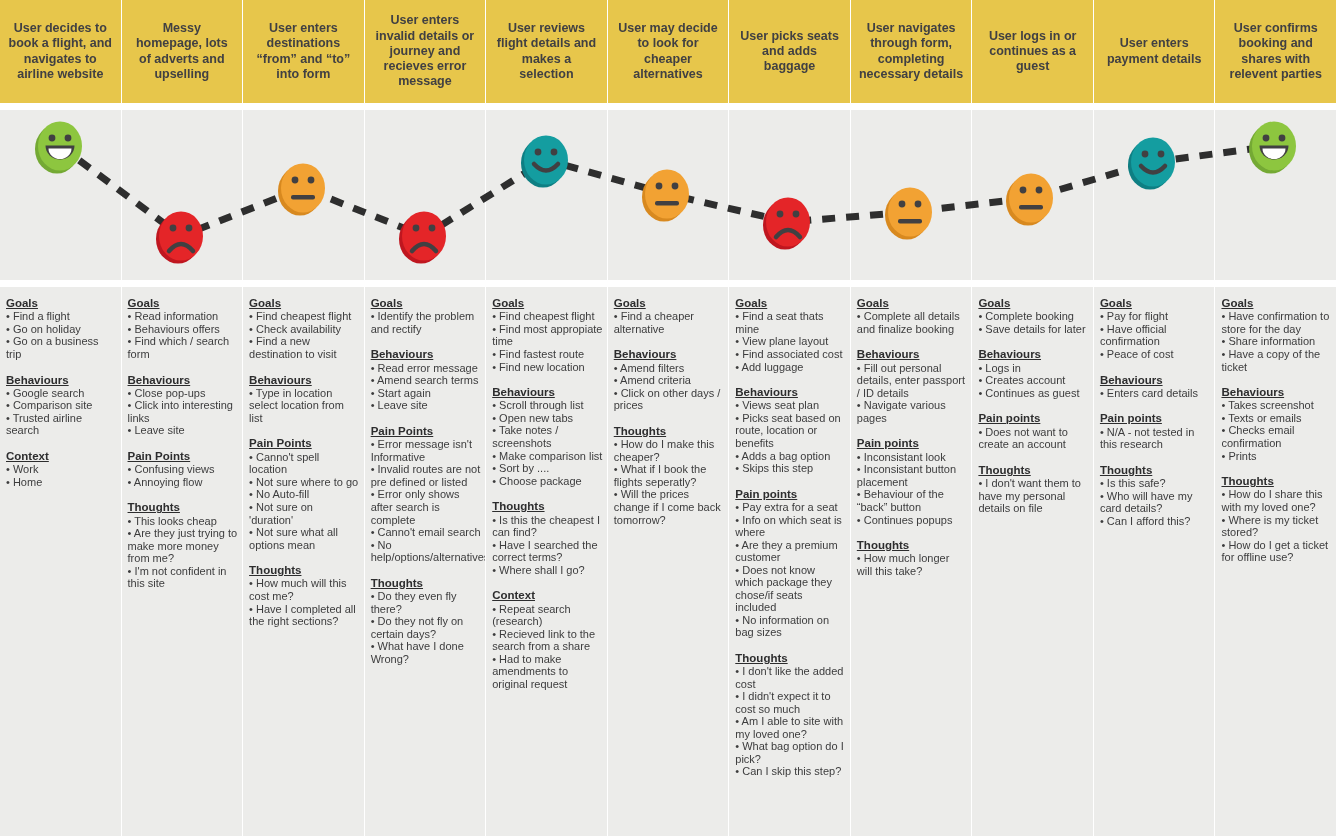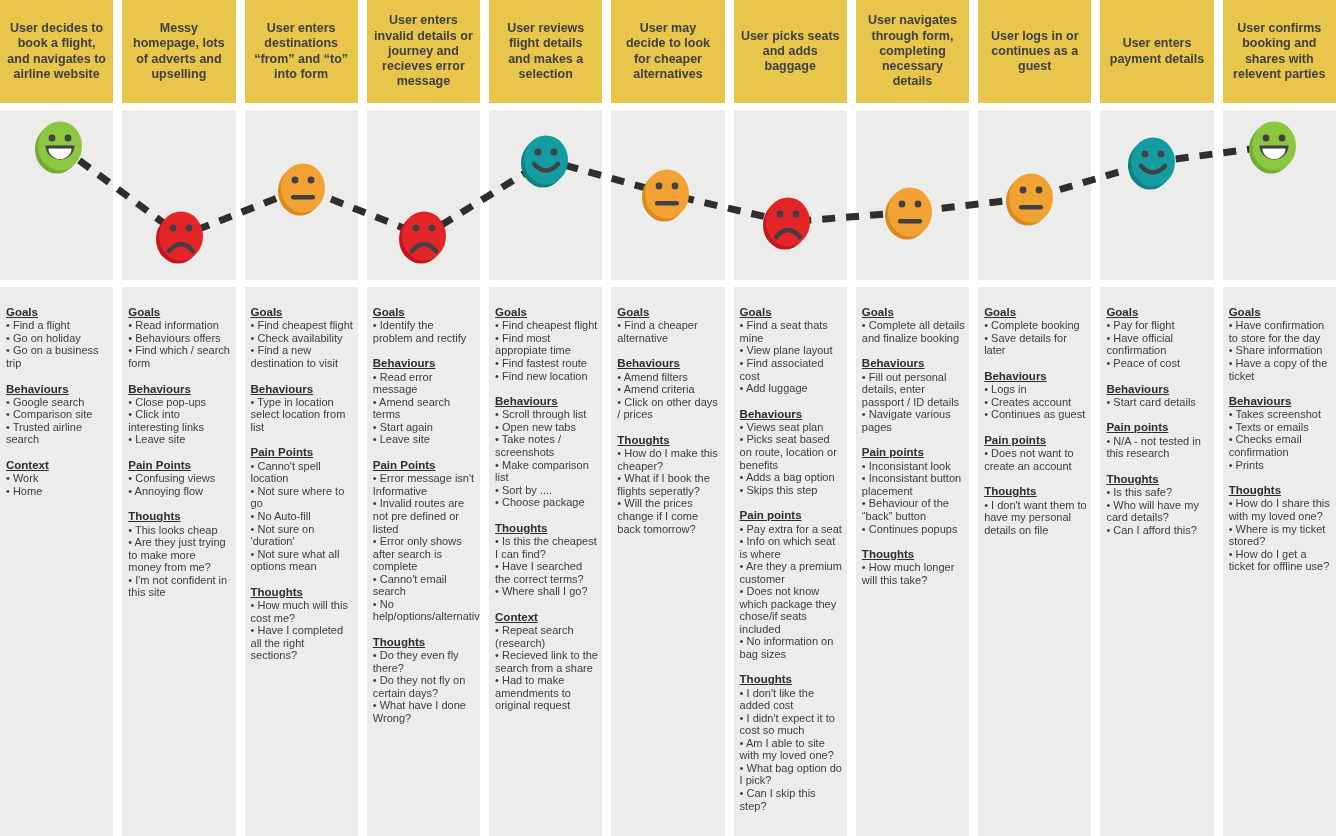--- a/index.html
+++ b/index.html
@@ -8,21 +8,21 @@
     position:relative;
     width:1336px;height:836px;
     background:#ffffff;
     font-family:"Liberation Sans","DejaVu Sans",sans-serif;
     overflow:hidden;
   }
   #columns{
     position:absolute;left:0;top:0;
     width:1336px;height:836px;
     display:flex;
-    gap:9px;
+    gap:1px;
   }
   .col{
     flex:1 1 0;
     display:flex;
     flex-direction:column;
     min-width:0;
   }
   .header{
     height:103px;
     margin-bottom:7px;
@@ -38,21 +38,21 @@
     color:#414042;
   }
   .emotion{
     height:170px;
     margin-bottom:7px;
     background:#ECECEA;
   }
   .body{
     flex:1 1 auto;
     background:#ECECEA;
-    padding:18px 4px 4px 6px;
+    padding:9px 4px 4px 6px;
     overflow:hidden;
   }
   .section{margin-bottom:12px;}
   .sec-title{
     font-size:11.5px;
     font-weight:bold;
     text-decoration:underline;
     color:#2d2d2e;
     line-height:1.25;
   }
@@ -334,21 +334,21 @@
         <div class="emotion"></div>
         <div class="body">
           <div class="section">
             <div class="sec-title">Goals</div>
             <div class="bullet">Pay for flight</div>
             <div class="bullet">Have official confirmation</div>
             <div class="bullet">Peace of cost</div>
           </div>
           <div class="section">
             <div class="sec-title">Behaviours</div>
-            <div class="bullet">Start card details</div>
+            <div class="bullet">Enters card details</div>
           </div>
           <div class="section">
             <div class="sec-title">Pain points</div>
             <div class="bullet">N/A - not tested in this research</div>
           </div>
           <div class="section">
             <div class="sec-title">Thoughts</div>
             <div class="bullet">Is this safe?</div>
             <div class="bullet">Who will have my card details?</div>
             <div class="bullet">Can I afford this?</div>

